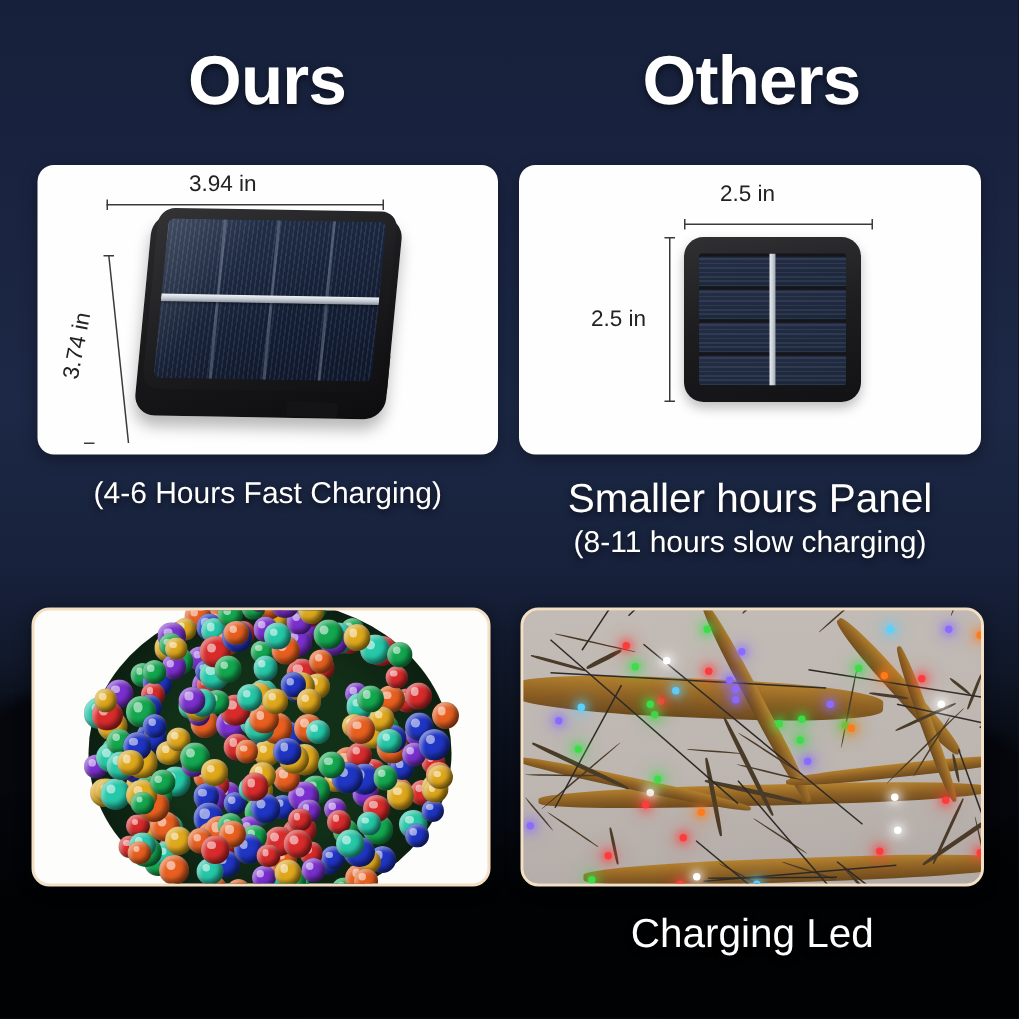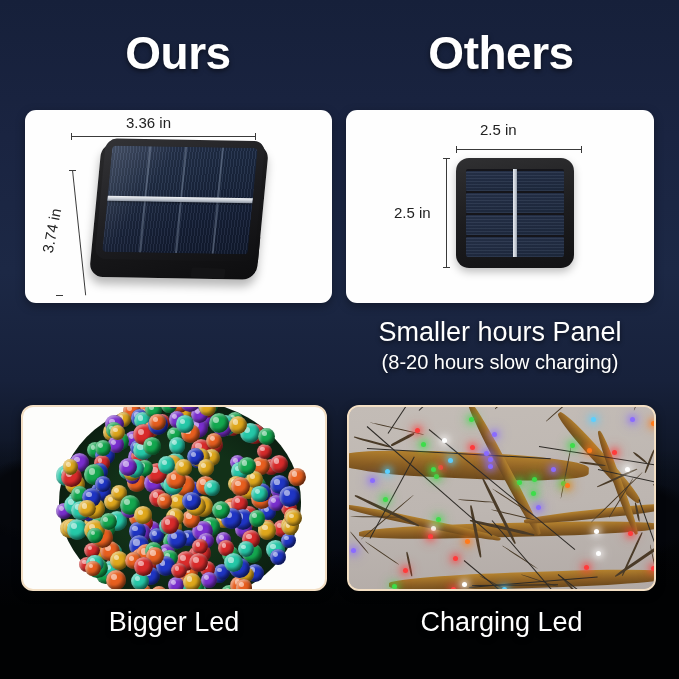--- a/index.html
+++ b/index.html
@@ -212,21 +212,21 @@
   </div>
 </div>
 
 <div id="page">
 
   <div class="col-head left">Ours</div>
   <div class="col-head right">Others</div>
 
   <div class="panel-card left">
 
-    <div class="dim-label" style="left:101px; top:4px;">3.36 in</div>
+    <div class="dim-label" style="left:101px; top:4px;">3.94 in</div>
     <div class="dim-line dim-h" style="left:46px; top:26px; width:185px;"></div>
     <div class="dim-cap" style="left:46px; top:23px;"></div>
     <div class="dim-cap" style="left:230px; top:23px;"></div>
 
     <div class="dim-line dim-v" style="left:47px; top:60px; height:126px; transform:rotate(-6deg); transform-origin:top center;"></div>
     <div class="dim-cap dim-cap-h" style="left:44px; top:60px;"></div>
     <div class="dim-cap dim-cap-h" style="left:31px; top:185px;"></div>
     <div class="dim-label" style="left:4px; top:112px; transform:rotate(-79deg); transform-origin:center;">3.74 in</div>
 
     <div class="p3d-wrap">
@@ -262,24 +262,25 @@
         <div class="pf-cell" style="top:2px"></div>
         <div class="pf-cell" style="top:24px"></div>
         <div class="pf-cell" style="top:46px"></div>
         <div class="pf-cell" style="top:68px"></div>
         <div class="busbar-v"></div>
       </div>
     </div>
   </div>
 
   <div class="cap-block left">
+    <div class="cap-sub">(4-6 Hours Fast Charging)</div>
   </div>
   <div class="cap-block right">
     <div class="cap-main">Smaller hours Panel</div>
-    <div class="cap-sub">(8-20 hours slow charging)</div>
+    <div class="cap-sub">(8-11 hours slow charging)</div>
   </div>
 
   <div class="led-card left">
     <div class="bulbs" id="bulb-cluster">
         <div style="position: absolute; left: 36.24px; top: -7.28px; width: 241.6px; height: 203.84px; border-radius: 50%; background: radial-gradient(rgb(18, 48, 24) 40%, rgb(11, 29, 16) 75%, rgba(11, 29, 16, 0) 100%);"></div>
         <div class="bulb" style="left: 112.114px; top: -2.16835px; width: 20.1141px; height: 20.1141px; background: radial-gradient(circle at 35% 32%, rgb(232, 95, 31) 0%, rgb(232, 95, 31) 45%, rgba(0, 0, 0, 0.55) 100%) rgb(232, 95, 31);"></div>
         <div class="bulb" style="left: 195.913px; top: 100.392px; width: 19.2482px; height: 19.2482px; background: radial-gradient(circle at 35% 32%, rgb(224, 168, 28) 0%, rgb(224, 168, 28) 45%, rgba(0, 0, 0, 0.55) 100%) rgb(224, 168, 28);"></div>
         <div class="bulb" style="left: 80.534px; top: 136.192px; width: 18.4524px; height: 18.4524px; background: radial-gradient(circle at 35% 32%, rgb(37, 200, 168) 0%, rgb(37, 200, 168) 45%, rgba(0, 0, 0, 0.55) 100%) rgb(37, 200, 168);"></div>
         <div class="bulb" style="left: 150.456px; top: 17.0946px; width: 15.585px; height: 15.585px; background: radial-gradient(circle at 35% 32%, rgb(217, 43, 43) 0%, rgb(217, 43, 43) 45%, rgba(0, 0, 0, 0.55) 100%) rgb(217, 43, 43);"></div>
         <div class="bulb" style="left: 177.448px; top: 34.8685px; width: 18.7846px; height: 18.7846px; background: radial-gradient(circle at 35% 32%, rgb(224, 168, 28) 0%, rgb(224, 168, 28) 45%, rgba(0, 0, 0, 0.55) 100%) rgb(224, 168, 28);"></div>
@@ -639,16 +640,15 @@
         <div class="minilamp" style="left: 86.6162px; top: 109.975px; background: rgb(61, 221, 74); box-shadow: rgba(61, 221, 74, 0.667) 0px 0px 6px 2px, rgba(61, 221, 74, 0.267) 0px 0px 12px 4px;"></div>
         <div class="minilamp" style="left: 78.6448px; top: 127.068px; background: rgb(255, 59, 59); box-shadow: rgba(255, 59, 59, 0.667) 0px 0px 6px 2px, rgba(255, 59, 59, 0.267) 0px 0px 12px 4px;"></div>
         <div class="minilamp" style="left: 35.6445px; top: 61.8943px; background: rgb(90, 208, 255); box-shadow: rgba(90, 208, 255, 0.667) 0px 0px 6px 2px, rgba(90, 208, 255, 0.267) 0px 0px 12px 4px;"></div>
         <div class="minilamp" style="left: 153.234px; top: 180.047px; background: rgb(90, 208, 255); box-shadow: rgba(90, 208, 255, 0.667) 0px 0px 6px 2px, rgba(90, 208, 255, 0.267) 0px 0px 12px 4px;"></div>
         <div class="minilamp" style="left: 220.886px; top: 36.3545px; background: rgb(61, 221, 74); box-shadow: rgba(61, 221, 74, 0.667) 0px 0px 6px 2px, rgba(61, 221, 74, 0.267) 0px 0px 12px 4px;"></div>
         <div class="minilamp" style="left: 241.817px; top: 9.83004px; background: rgb(90, 208, 255); box-shadow: rgba(90, 208, 255, 0.667) 0px 0px 6px 2px, rgba(90, 208, 255, 0.267) 0px 0px 12px 4px;"></div>
         <div class="minilamp" style="left: 113.253px; top: 174.826px; background: rgb(255, 255, 255); box-shadow: rgba(255, 255, 255, 0.667) 0px 0px 6px 2px, rgba(255, 255, 255, 0.267) 0px 0px 12px 4px;"></div>
       </div>
   </div>
 
-  <div class="led-cap left">Bigger Led</div>
   <div class="led-cap right">Charging Led</div>
 
 </div>
 
 </body></html>

